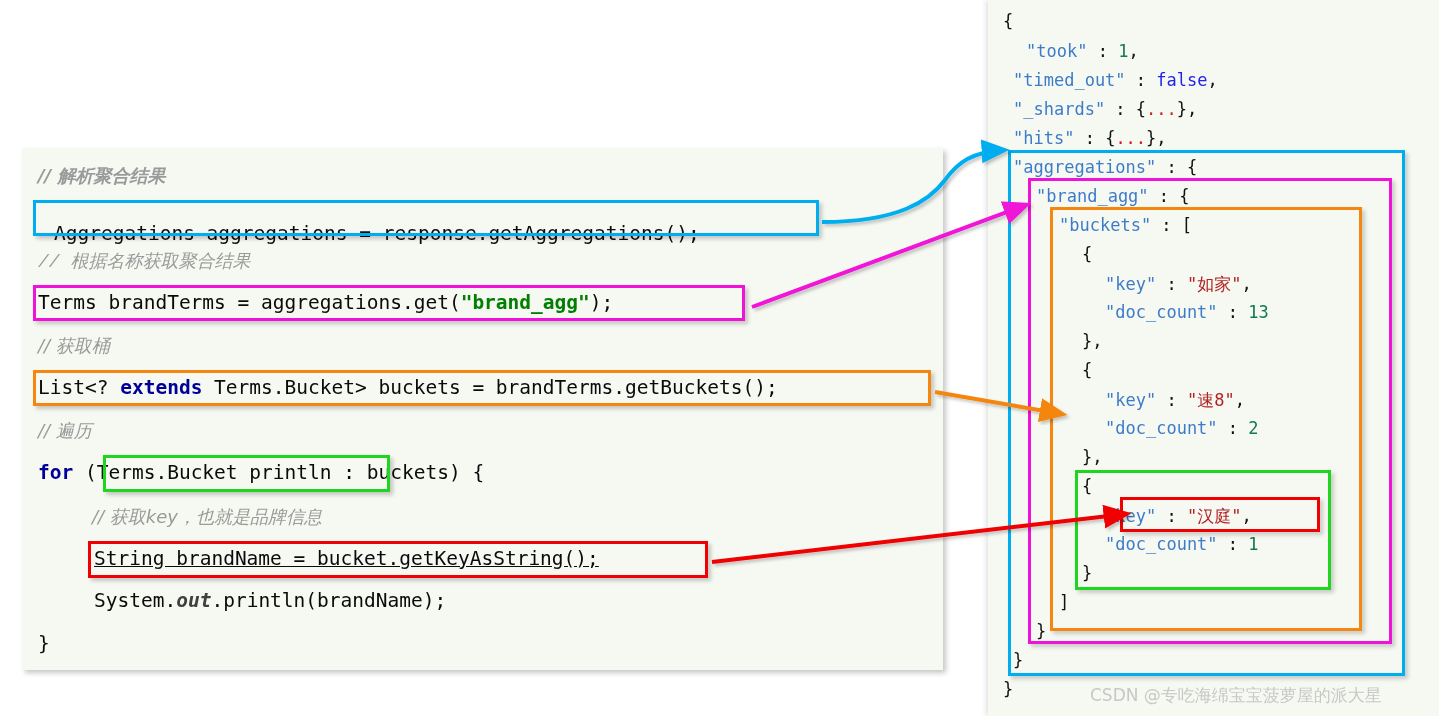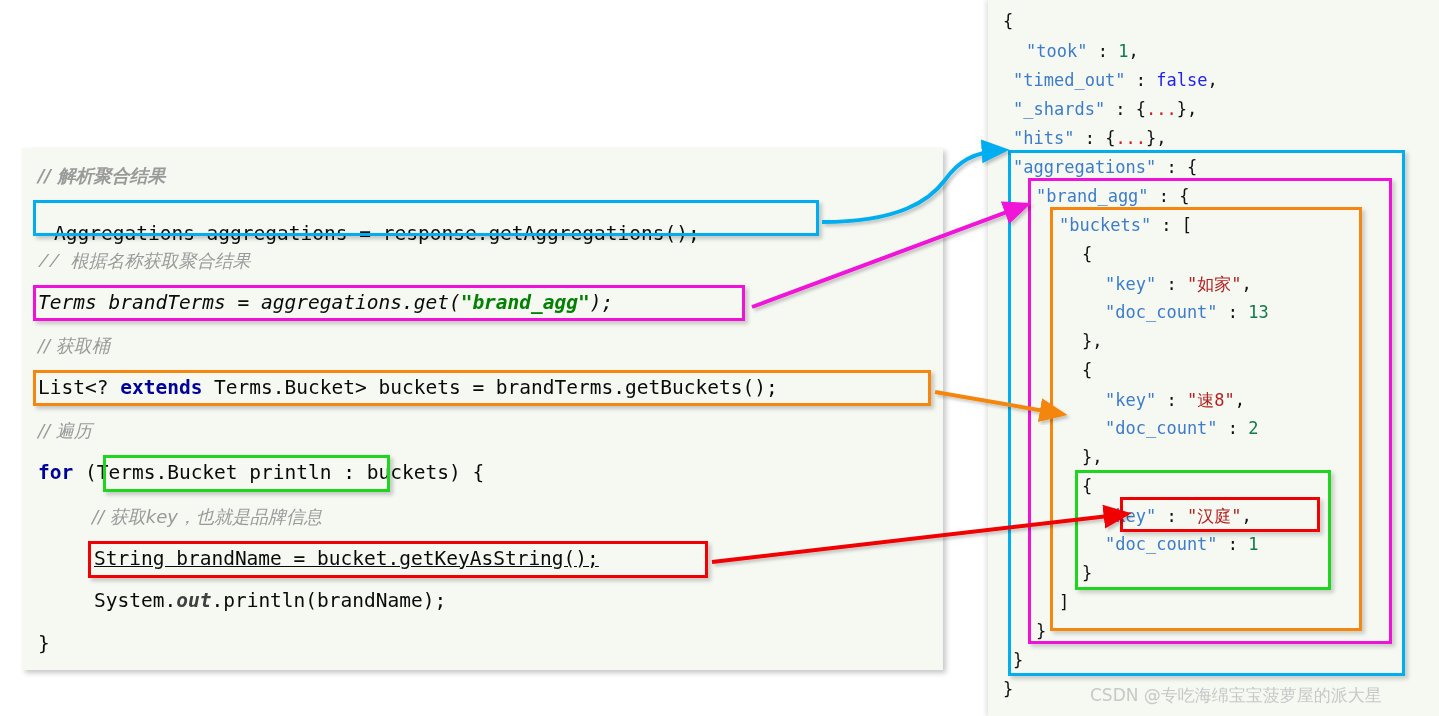--- a/index.html
+++ b/index.html
@@ -111,21 +111,21 @@
 <div id="root">
 
   <div class="code-panel">
 
     <div class="code-line cmt" style="left:16px; top:16px;font-weight:bold;">// 解析聚合结果</div>
 
     <div class="code-line" style="left:32px; top:58px;margin-top:16px;">Aggregations aggregations = response.getAggregations();</div>
 
     <div class="code-line cmt" style="left:16px; top:101px;font-family:Liberation Mono, monospace;">// 根据名称获取聚合结果</div>
 
-    <div class="code-line" style="left:16px; top:143px;font-style:italic;"><span>Terms brandTerms = aggregations.get(</span><span class="str">"brand_agg"</span><span>);</span></div>
+    <div class="code-line" style="left:16px; top:143px;"><span>Terms brandTerms = aggregations.get(</span><span class="str">"brand_agg"</span><span>);</span></div>
 
     <div class="code-line cmt" style="left:16px; top:186px;">// 获取桶</div>
 
     <div class="code-line" style="left:16px; top:228px;"><span>List&lt;? </span><span class="kw">extends</span><span> Terms.Bucket&gt; buckets = brandTerms.getBuckets();</span></div>
 
     <div class="code-line cmt" style="left:16px; top:271px;">// 遍历</div>
 
     <div class="code-line" style="left:16px; top:313px;"><span class="kw">for</span><span> (Terms.Bucket println : buckets) {</span></div>
 
     <div class="code-line cmt" style="left:70px; top:357px;">// 获取key，也就是品牌信息</div>

